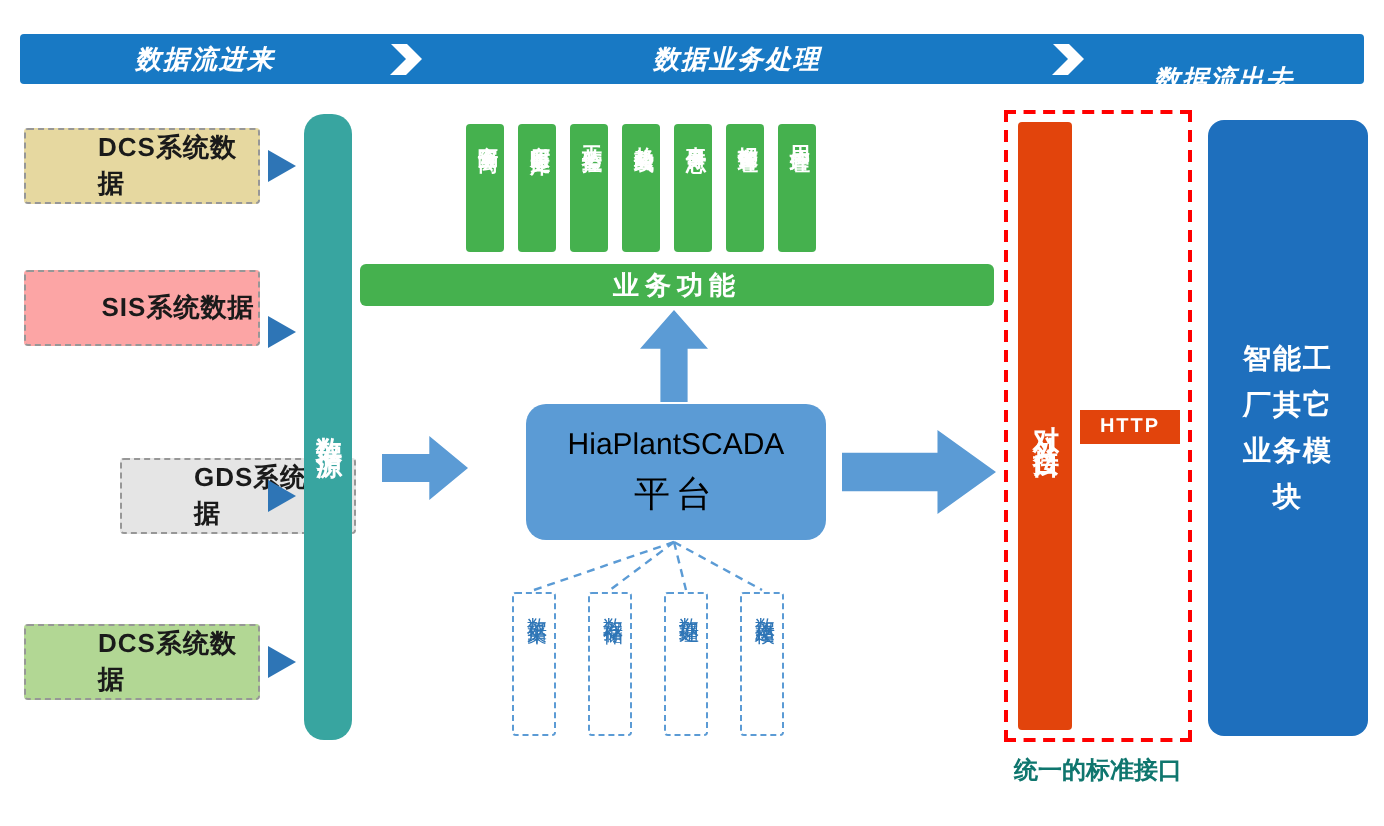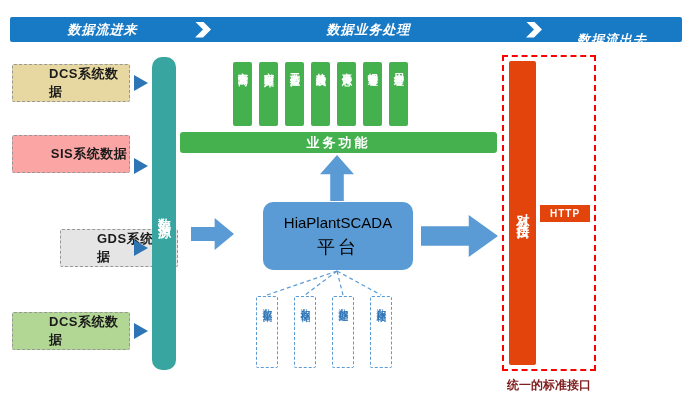--- a/index.html
+++ b/index.html
@@ -61,21 +61,21 @@
   .module .vtext{color:#2E75B6;font-size:10px;letter-spacing:1px;}
   .m1{left:256px}.m2{left:294px}.m3{left:332px}.m4{left:370px}
 
   
   .red-dash{position:absolute;left:502px;top:55px;width:94px;height:316px;border:2px dashed #FF0000;box-sizing:border-box;}
   .vbar-red{position:absolute;left:509px;top:61px;width:27px;height:304px;background:#E2440C;border-radius:2px;
         display:flex;align-items:center;justify-content:center;}
   .vbar-red .vtext{font-size:13px;font-weight:bold;letter-spacing:5px;}
   .http{position:absolute;left:540px;top:205px;width:50px;height:17px;background:#E2440C;color:#fff;
         font-size:10px;font-weight:bold;display:flex;align-items:center;justify-content:center;letter-spacing:1px;}
-  .caption{position:absolute;left:500px;top:377px;width:98px;text-align:center;color:#7f1d1d;font-weight:bold;font-size:12px;}
+  .caption{position:absolute;left:500px;top:377px;width:98px;text-align:center;color:#0f766e;font-weight:bold;font-size:12px;}
 
   
   .vbar-blue{position:absolute;left:604px;top:60px;width:80px;height:308px;background:#1E6FBD;border-radius:8px;
         display:flex;align-items:center;justify-content:center;color:#fff;font-weight:bold;font-size:14px;text-align:center;}
   .vbar-blue .wrap{width:50px;line-height:1.65;letter-spacing:1px;}
 </style>
 </head>
 <body>
 
 <div class="canvas">
@@ -160,14 +160,17 @@
     <span class="vtext">数据建模</span>
     </div>
 
   <div class="red-dash"></div>
   <div class="vbar-red">
     <span class="vtext">对外接口</span>
   </div>
   <div class="http">HTTP</div>
   <div class="caption">统一的标准接口</div>
 
+  <div class="vbar-blue">
+    <div class="wrap">智能工厂其它业务模块</div>
+  </div>
 
 </div>
 
 </body></html>

